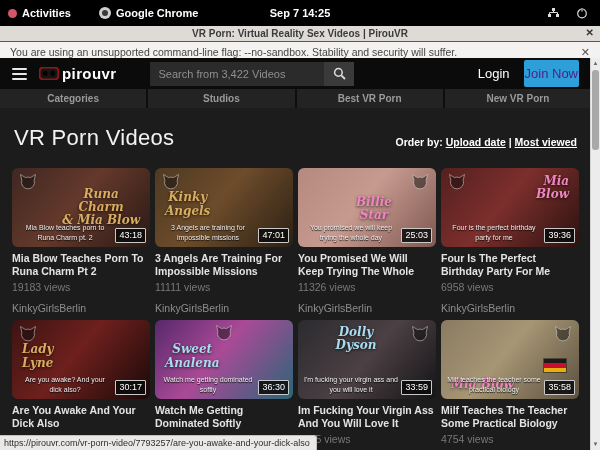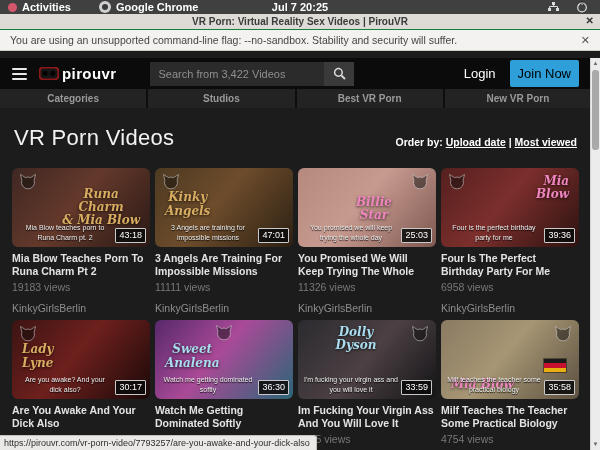--- a/index.html
+++ b/index.html
@@ -1,20 +1,20 @@
 <!DOCTYPE html>
 <html><head>
 <meta charset="utf-8">
 <style>
   html,body{margin:0;padding:0;}
   body{width:600px;height:450px;overflow:hidden;font-family:"Liberation Sans",sans-serif;background:#1c1c1c;position:relative;}
   .screen{width:600px;height:450px;position:relative;overflow:hidden;}
 
   
-  .sysbar{height:14px;background:#404040;color:#fff;display:flex;align-items:center;position:relative;font-size:11px;}
+  .sysbar{height:26px;background:#000000;color:#fff;display:flex;align-items:center;position:relative;font-size:11px;}
   .sys-left{display:flex;align-items:center;gap:6px;padding-left:8px;}
   .act-dot{width:9px;height:9px;border-radius:50%;background:#d4566a;display:inline-block;}
   .sys-item{display:flex;align-items:center;gap:5px;font-weight:700;margin-right:22px;cursor:default;}
   .chrome-ico{width:12px;height:12px;border-radius:50%;background:#cfcfcf;position:relative;display:inline-block;}
   .chrome-ico::after{content:"";position:absolute;left:3px;top:3px;width:6px;height:6px;border-radius:50%;background:#3a3a3a;}
   .sys-clock{position:absolute;left:50%;transform:translateX(-50%);font-weight:700;}
   .sys-right{margin-left:auto;display:flex;align-items:center;gap:16px;padding-right:12px;}
   .sys-right svg{display:block;}
 
   
@@ -38,21 +38,21 @@
   
   .site-header{height:31px;background:#0b0b0b;display:flex;align-items:center;padding:0 12px;}
   .hamburger{width:15px;height:12px;display:flex;flex-direction:column;justify-content:space-between;margin-right:12px;cursor:pointer;}
   .hamburger i{height:2px;background:#e8e8e8;border-radius:1px;}
   .logo{display:flex;align-items:center;gap:3px;color:#fff;font-weight:700;font-size:15px;letter-spacing:.4px;cursor:pointer;}
   .search-wrap{display:flex;margin-left:34px;}
   .search-input{width:158px;height:24px;background:#2b2b2b;border:0;color:#c9c9c9;font-size:11px;padding:0 8px;outline:none;font-family:"Liberation Sans",sans-serif;}
   .search-input::placeholder{color:#8f8f8f;}
   .search-btn{width:30px;height:24px;background:#3a3a3a;border:0;display:flex;align-items:center;justify-content:center;cursor:pointer;}
   .login{margin-left:auto;color:#fff;font-size:13px;cursor:pointer;}
-  .join-btn{background:#2e9fd8;color:#000000;font-size:13px;border:0;padding:6px 8px;border-radius:2px;margin-left:14px;cursor:pointer;font-family:"Liberation Sans",sans-serif;}
+  .join-btn{background:#2e9fd8;color:#4c1d95;font-size:13px;border:0;padding:6px 1px;border-radius:2px;margin-left:14px;cursor:pointer;font-family:"Liberation Sans",sans-serif;}
 
   
   .menu{display:flex;height:19px;background:#0e0e0e;gap:2px;}
   .menu-item{flex:1;background:#232323;color:#9a9a9a;font-size:10px;font-weight:700;display:flex;align-items:center;justify-content:center;cursor:pointer;}
 
   
   .page-head{display:flex;align-items:flex-end;justify-content:space-between;padding:17px 14px 17px;}
   .page-title{margin:0;font-size:22px;font-weight:400;color:#f2f2f2;letter-spacing:.3px;}
   .orderby{font-size:10.5px;color:#fff;font-weight:700;padding-bottom:3px;}
   .order-link{text-decoration:underline;cursor:pointer;}
@@ -111,21 +111,21 @@
     <div class="sys-left">
       <div class="sys-item">
         <span class="act-dot"></span>
         <span>Activities</span>
       </div>
       <div class="sys-item">
         <span class="chrome-ico"></span>
         <span>Google Chrome</span>
       </div>
     </div>
-    <div class="sys-clock">Jul 7 20:25</div>
+    <div class="sys-clock">Sep 7 14:25</div>
     <div class="sys-right">
       <svg width="13" height="12" viewBox="0 0 13 12">
         <rect x="5" y="1" width="3" height="3" fill="#ddd"></rect>
           <rect x="1" y="7" width="3" height="3" fill="#ddd"></rect>
           <rect x="9" y="7" width="3" height="3" fill="#ddd"></rect>
         <path d="M6.5 4v2M2.5 7V5.5h8V7" stroke="#ddd" stroke-width="1" fill="none"></path>
       </svg>
       <svg width="12" height="12" viewBox="0 0 12 12">
         <circle cx="6" cy="6.5" r="4.3" fill="none" stroke="#ddd" stroke-width="1.2"></circle>
         <line x1="6" y1="0.5" x2="6" y2="5" stroke="#000" stroke-width="2.4"></line>

